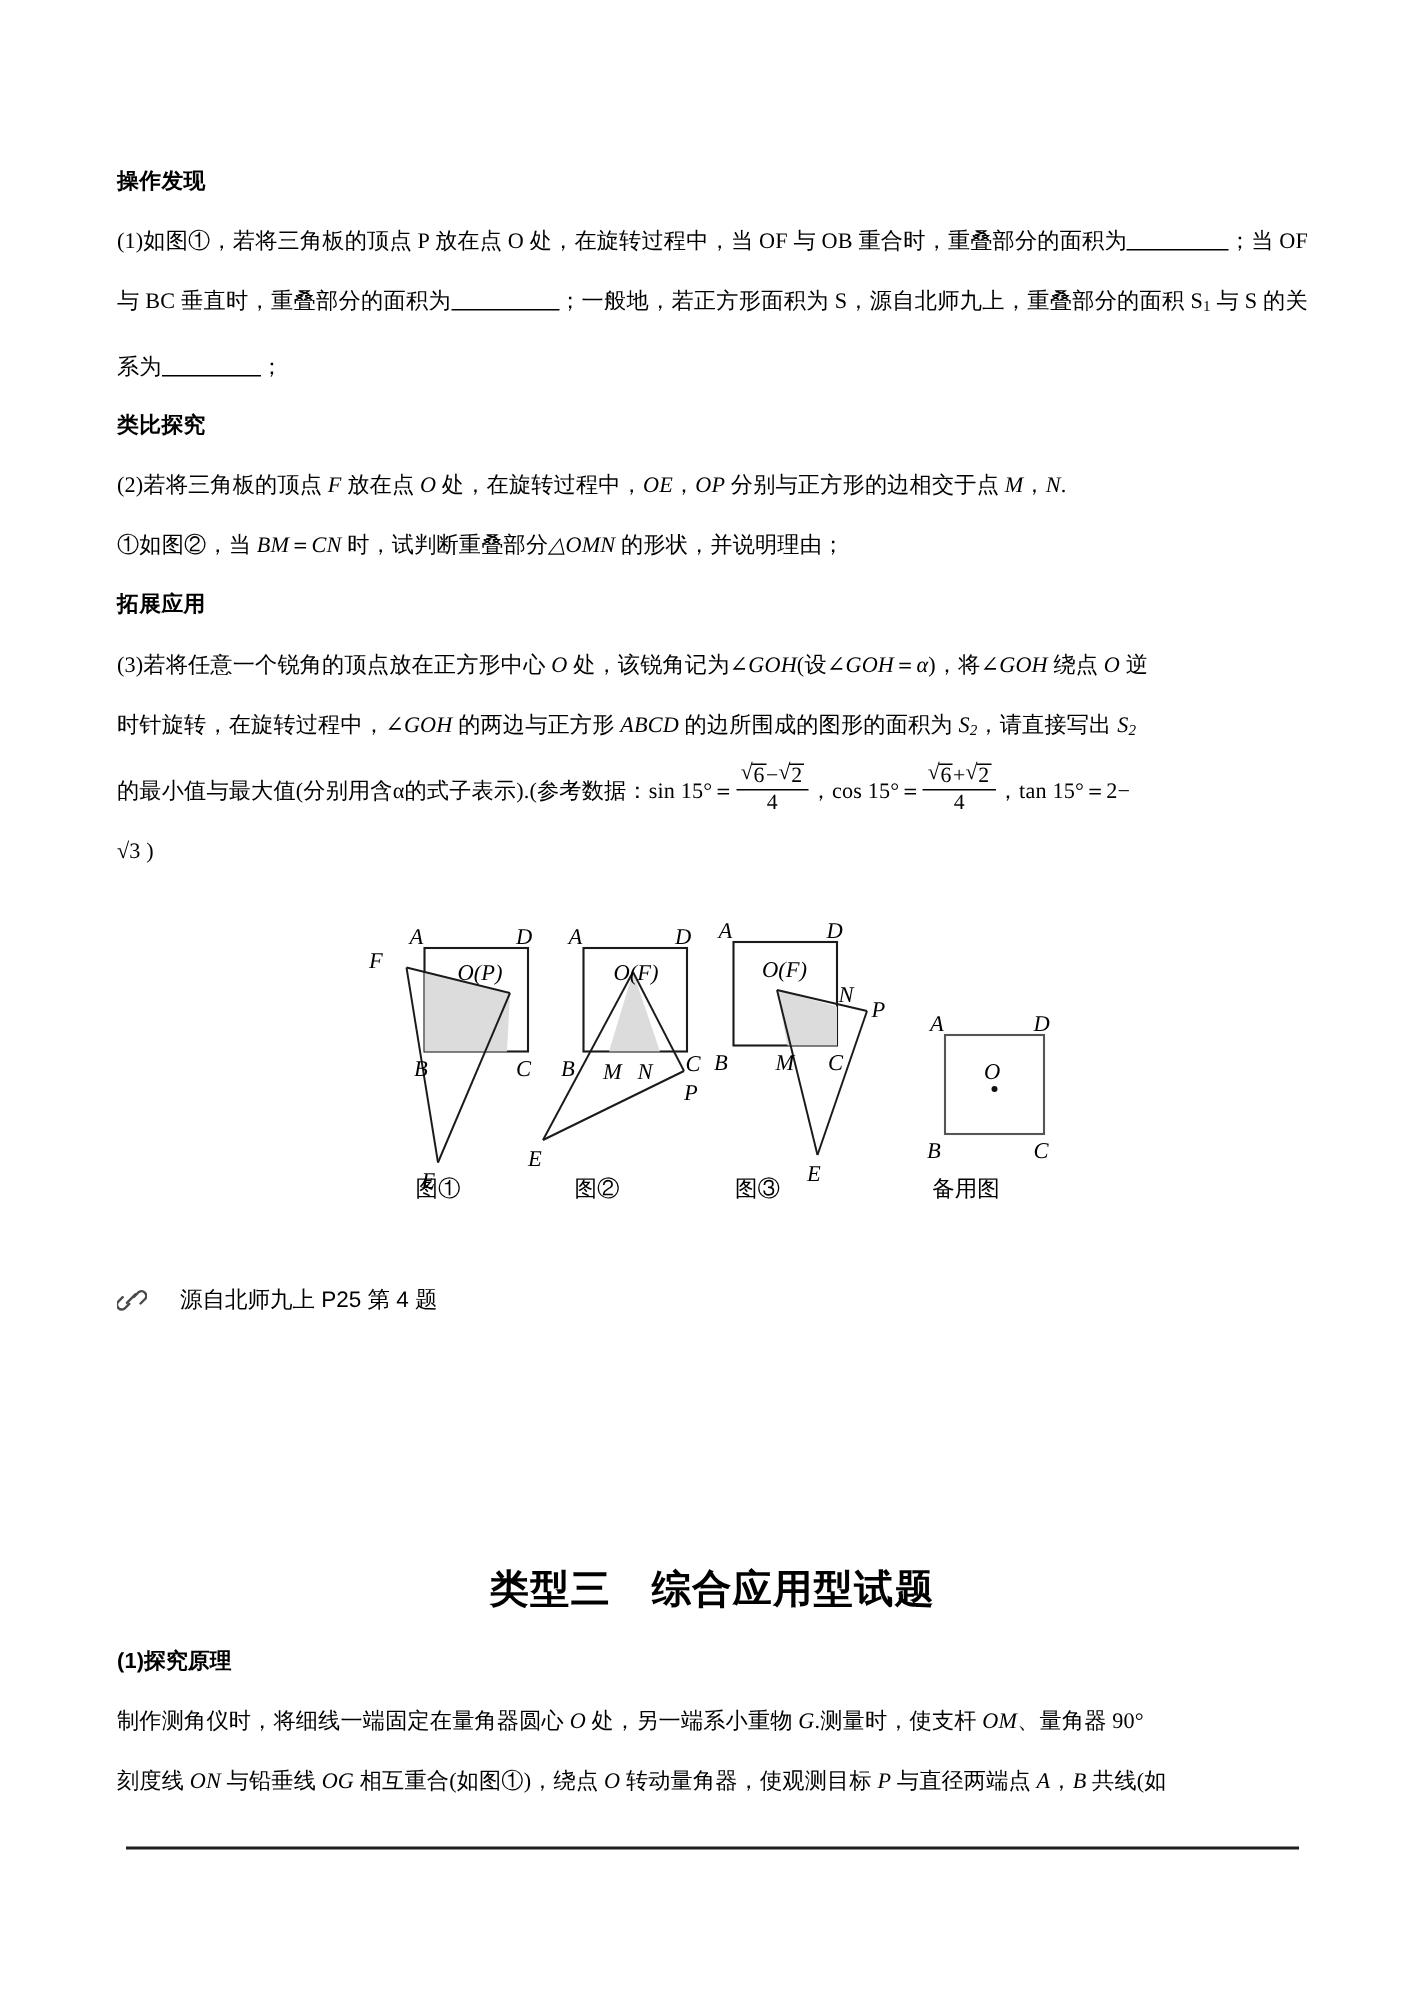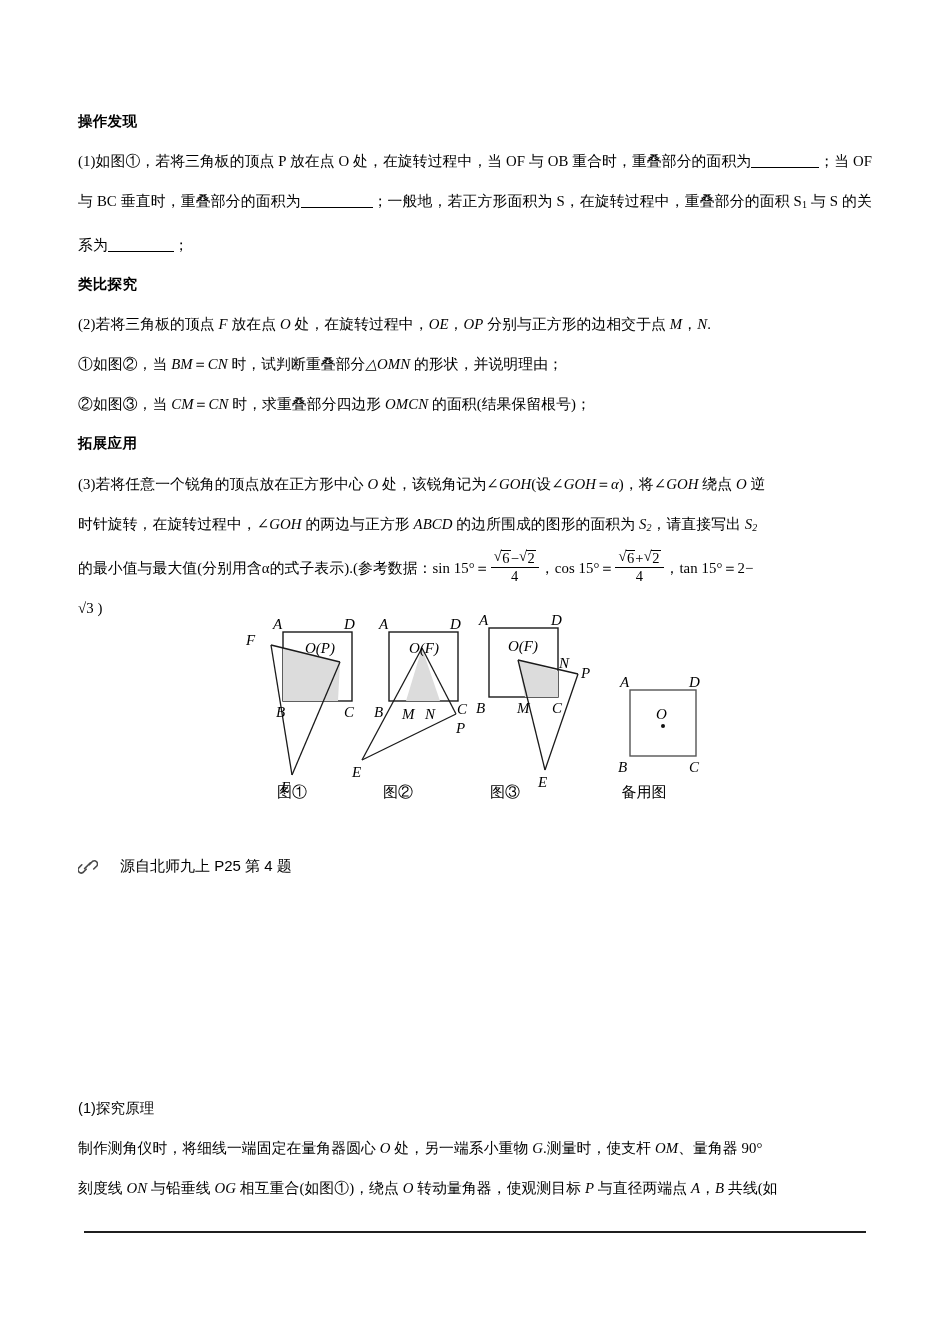--- a/index.html
+++ b/index.html
@@ -149,47 +149,46 @@
   }
   .content2 {
     position: absolute;
     left: 78px;
     top: 1088px;
     width: 794px;
   }
   .content2 .para { line-height: 40px; }
   .bold-cn {
     font-family: "Liberation Sans", "DejaVu Sans", sans-serif;
-    font-weight: normal;
+    font-weight: bold;
   }
   .hr-bottom {
     position: absolute;
     left: 84px;
     top: 1231px;
     width: 782px;
     height: 2px;
     background: #1f1f1f;
   }
 </style>
 </head>
 <body>
 
 <div class="page">
 
   <div class="content">
 
     <div class="sec-head">操作发现</div>
 
-    <p class="para"><span>(1)如图①，若将三角板的顶点 P 放在点 O 处，在旋转过程中，当 OF 与 OB 重合时，重叠部分的面积为</span><span class="blank b68"></span><span>；当 OF 与 BC 垂直时，重叠部分的面积为</span><span class="blank b72"></span><span>；一般地，若正方形面积为 S，在旋转过程中，</span><span>重叠部分的面积 S<sub>1</sub> 与 S 的关系为</span><span class="blank b66"></span><span>；</span></p>
+    <p class="para"><span>(1)如图①，若将三角板的顶点 P 放在点 O 处，在旋转过程中，当 OF 与 OB 重合时，重叠部分的面积为</span><span class="blank b68"></span><span>；当 OF 与 BC 垂直时，重叠部分的面积为</span><span class="blank b72"></span><span>；一般地，若正方形面积为 S，源自北师九上，</span><span>重叠部分的面积 S<sub>1</sub> 与 S 的关系为</span><span class="blank b66"></span><span>；</span></p>
 
     <div class="sec-head" style="margin-top:10px;">类比探究</div>
 
     <p class="para nj">(2)若将三角板的顶点 <span class="it">F</span> 放在点 <span class="it">O</span> 处，在旋转过程中，<span class="it">OE</span>，<span class="it">OP</span> 分别与正方形的边相交于点 <span class="it">M</span>，<span class="it">N</span>.</p>
     <p class="para nj">①如图②，当 <span class="it">BM</span>＝<span class="it">CN</span> 时，试判断重叠部分<span class="it">△OMN</span> 的形状，并说明理由；</p>
-    <p class="para nj">②如图③，当 <span class="it">CM</span>＝<span class="it">CN</span> 时，求重叠部分四边形 <span class="it">OMCN</span> 的面积(结果保留根号)；</p>
 
     <div class="sec-head" style="margin-top:10px;">拓展应用</div>
 
     <p class="para nj">(3)若将任意一个锐角的顶点放在正方形中心 <span class="it">O</span> 处，该锐角记为∠<span class="it">GOH</span>(设∠<span class="it">GOH</span>＝<span class="it">α</span>)，将∠<span class="it">GOH</span> 绕点 <span class="it">O</span> 逆</p>
     <p class="para nj">时针旋转，在旋转过程中，∠<span class="it">GOH</span> 的两边与正方形 <span class="it">ABCD</span> 的边所围成的图形的面积为 <span class="it">S<sub>2</sub></span>，请直接写出 <span class="it">S<sub>2</sub></span></p>
     <p class="para nj"><span>的最小值与最大值(分别用含α的式子表示).(参考数据：sin 15°＝</span><span class="frac"><span class="num"><span class="sqrt"><span>6</span></span>−<span class="sqrt"><span>2</span></span></span><span class="den">4</span></span><span>，cos 15°＝</span><span class="frac"><span class="num"><span class="sqrt"><span>6</span></span>+<span class="sqrt"><span>2</span></span></span><span class="den">4</span></span><span>，tan 15°＝2−</span></p>
     <p class="para nj">√3 )</p>
   </div>
 
   <svg class="figwrap" width="950" height="1344" viewBox="0 0 950 1344" xmlns="http://www.w3.org/2000/svg">
@@ -278,20 +277,21 @@
         <g fill="none" stroke="#4a4a4a" stroke-width="1.6" stroke-linecap="round">
           <path d="M8.2 11.2 L4.9 14.5 a3.2 3.2 0 0 1 -4.4 -4.4 L3.8 6.8"></path>
           <path d="M11.3 6.6 L14.6 3.3 a3.2 3.2 0 0 1 4.4 4.4 L15.7 11"></path>
           <path d="M6.6 10.6 L12.4 4.8"></path>
         </g>
       </svg>
     </span>
     <span>源自北师九上 P25 第 4 题</span>
   </div>
 
+  <div class="type-heading">类型三　综合应用型试题</div>
 
   <div class="content2">
     <p class="para nj bold-cn" style="font-size:14.5px;">(1)探究原理</p>
     <p class="para nj">制作测角仪时，将细线一端固定在量角器圆心 <span class="it">O</span> 处，另一端系小重物 <span class="it">G</span>.测量时，使支杆 <span class="it">OM</span>、量角器 90°</p>
     <p class="para nj">刻度线 <span class="it">ON</span> 与铅垂线 <span class="it">OG</span> 相互重合(如图①)，绕点 <span class="it">O</span> 转动量角器，使观测目标 <span class="it">P</span> 与直径两端点 <span class="it">A</span>，<span class="it">B</span> 共线(如</p>
   </div>
 
   <div class="hr-bottom"></div>
 
 </div>

